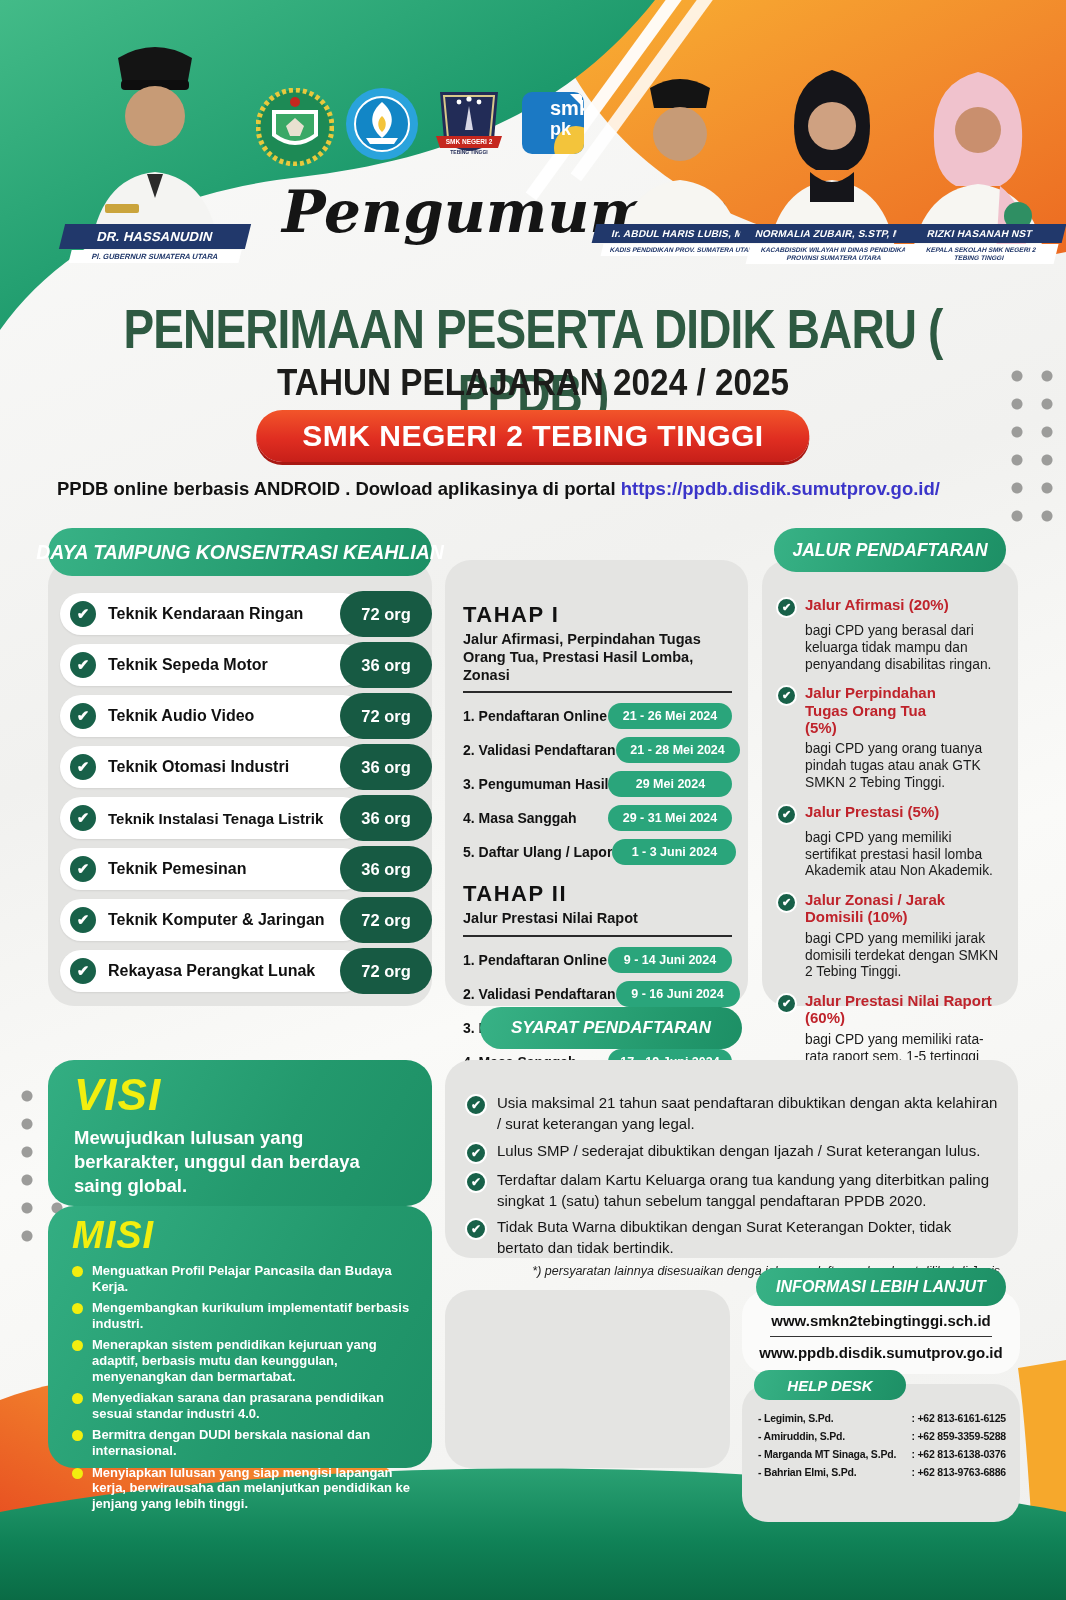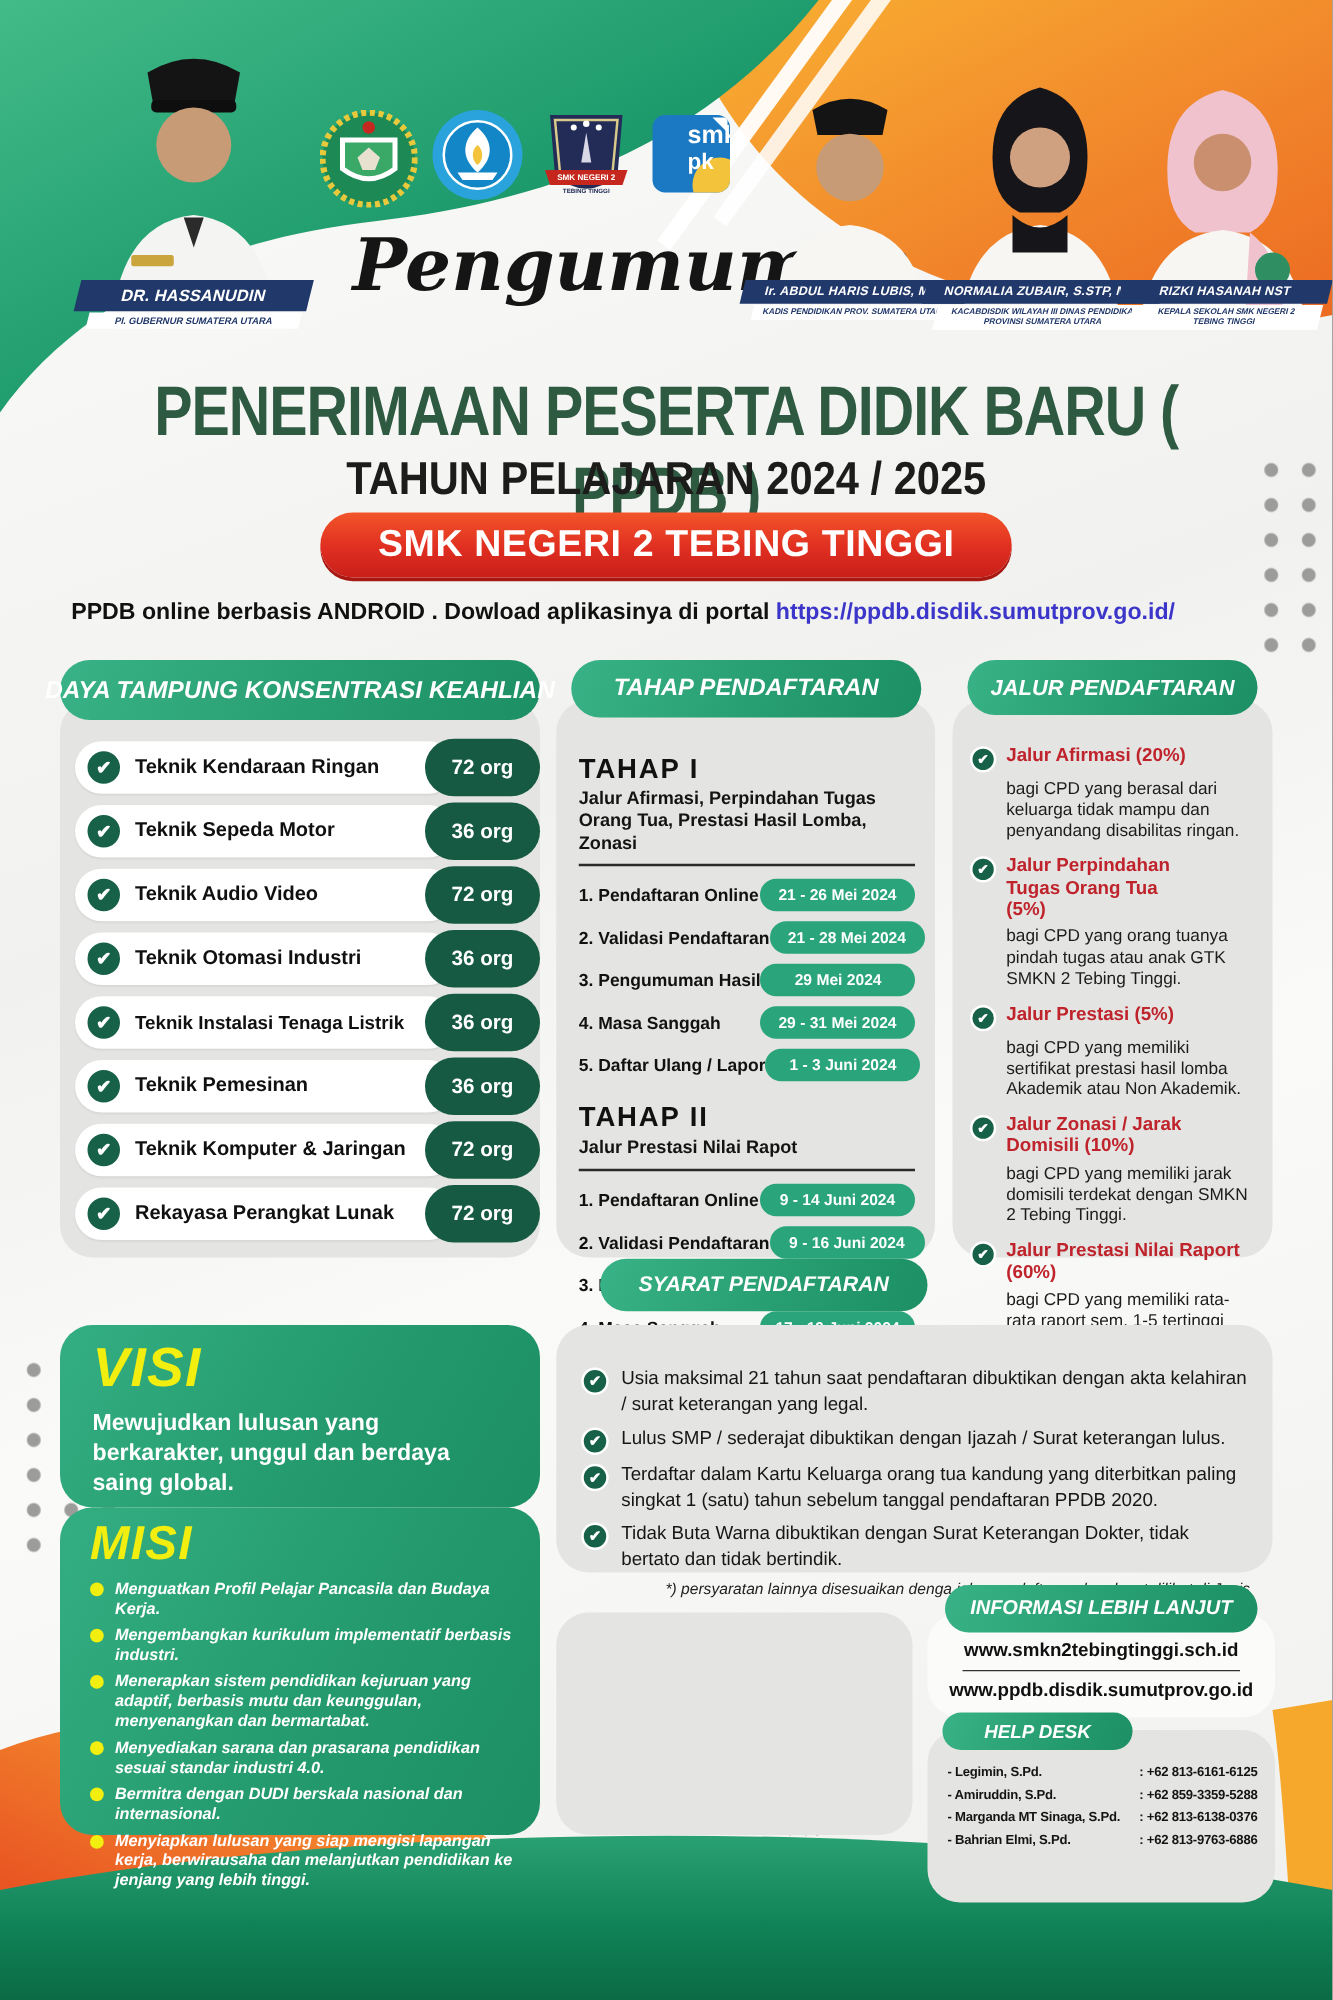--- a/index.html
+++ b/index.html
@@ -82,21 +82,21 @@
   .jalur-desc { margin:5px 0 0 29px; font-size:13.8px; color:#1c1c1c; line-height:1.22; }
 
   
   .green-card { position:absolute; z-index:2; border-radius:26px;
                 background:linear-gradient(120deg,#33ae82 0%,#23996d 60%,#1d8f65 100%);
                 color:#fff; }
   .vm-title { color:#f2ee0f; font-style:italic; font-weight:bold; letter-spacing:1px; }
   .visi-text { font-weight:bold; font-size:18.5px; line-height:1.3; margin-top:6px; }
   .misi-item { display:flex; gap:9px; margin-bottom:6px; }
   .misi-item .dot { width:11px; height:11px; min-width:11px; border-radius:50%; background:#f2ee0f; margin-top:3px; }
-  .misi-item .txt { font-weight:bold; font-size:13px; line-height:1.2;font-style:italic; }
+  .misi-item .txt { font-weight:bold; font-size:13px; line-height:1.2; }
 
   
   .sy-item { display:flex; gap:10px; margin-bottom:5px; }
   .sy-item .chk { width:22px; height:22px; min-width:22px; font-size:12px; border-width:2px; margin-top:2px; }
   .sy-item .txt { font-size:15px; font-weight:500; color:#161616; line-height:1.42; }
   .sy-note { font-style:italic; font-size:12.5px; color:#222; text-align:right; margin-top:4px; }
 
   
   .prog-grid { position:absolute; display:grid; grid-template-columns:1fr 1fr; column-gap:10px; row-gap:10px; }
   .prog-item { display:flex; gap:8px; }
@@ -366,21 +366,20 @@
       <div class="step">
           <span class="step-lbl">4. Masa Sanggah</span>
           <span class="step-date">17 - 19 Juni 2024</span>
         </div>
       <div class="step">
           <span class="step-lbl">5. Daftar Ulang / Lapor</span>
           <span class="step-date">20 - 26 Juni 2024</span>
         </div>
     </div>
   </div>
-  <div class="pill-hdr" style="left:457px; top:528px; width:280px; height:46px; font-size:19px;">TAHAP PENDAFTARAN</div>
 
   <div class="card" style="left:762px; top:560px; width:256px; height:446px; padding:36px 12px 8px 14px;">
     <div class="jalur-item">
       <div class="jalur-head">
           <span class="chk">✔</span>
           <span class="jalur-title">Jalur Afirmasi (20%)</span>
         </div>
       <div class="jalur-desc">bagi CPD yang berasal dari keluarga tidak mampu dan penyandang disabilitas ringan.</div>
     </div>
     <div class="jalur-item">

